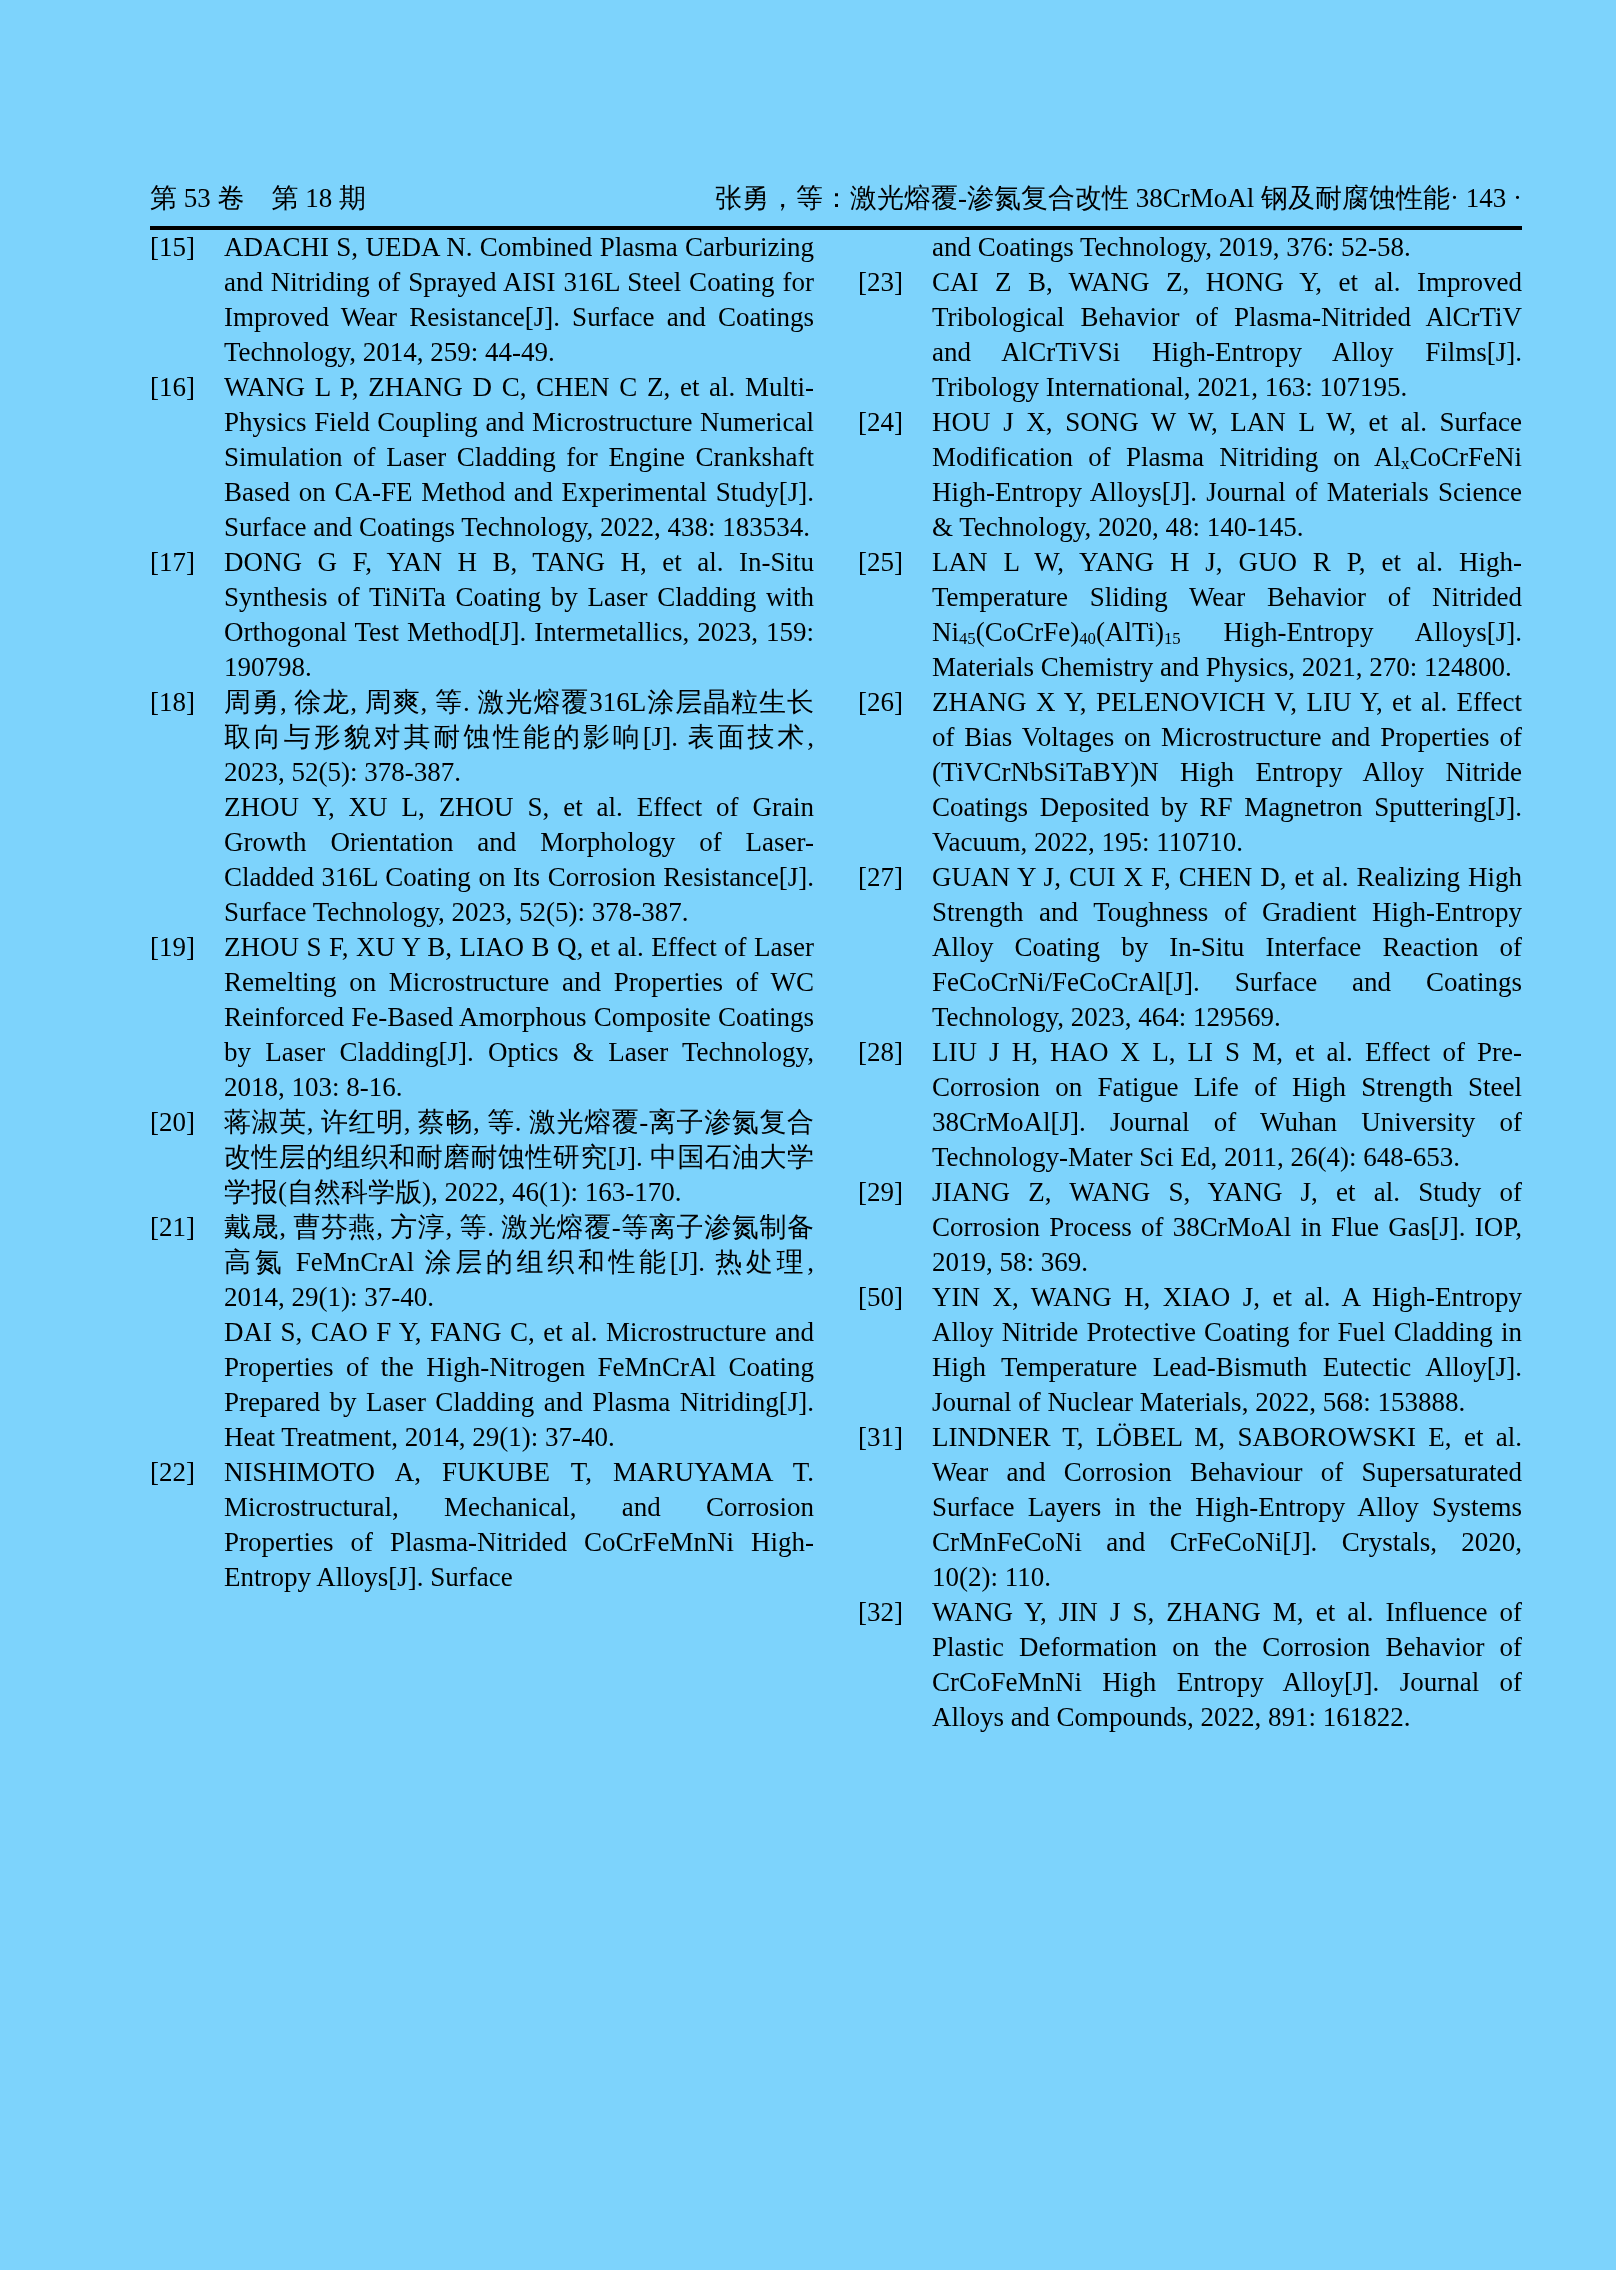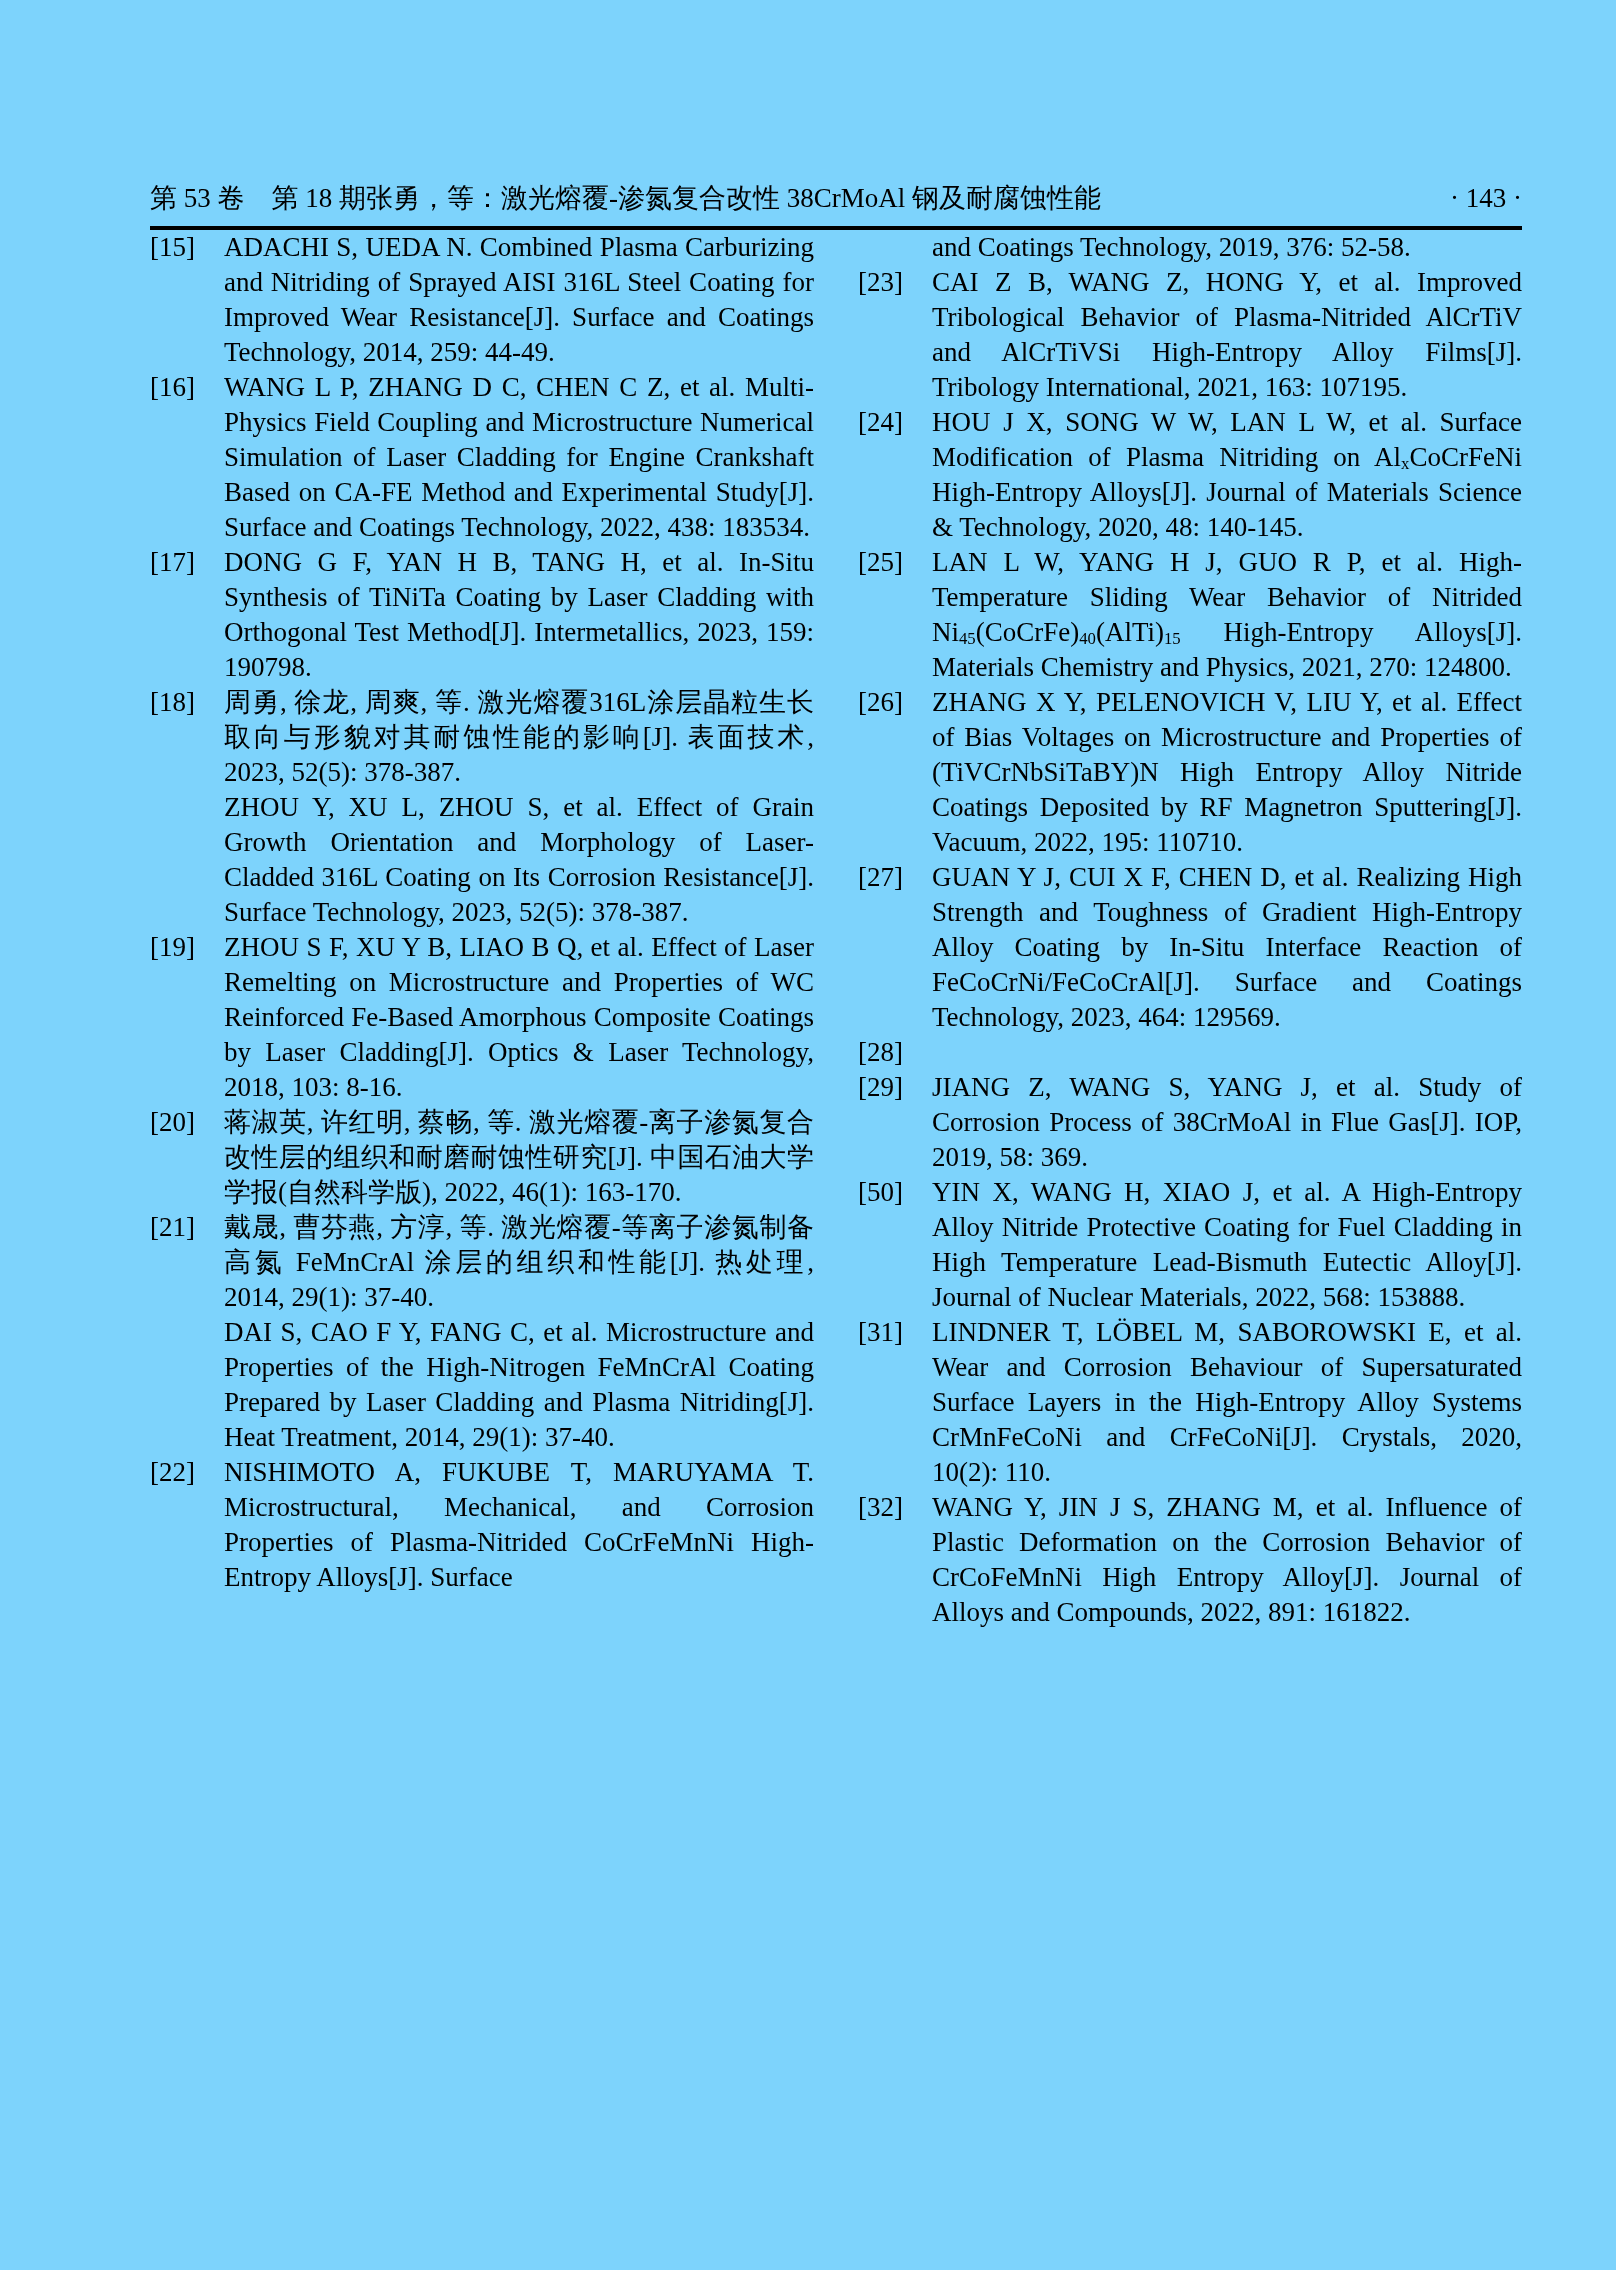--- a/index.html
+++ b/index.html
@@ -26,21 +26,21 @@
     padding-top: 181px;
   }
   .running-head {
     display: flex;
     align-items: baseline;
     font-size: 27px;
     line-height: 34px;
     white-space: nowrap;
   }
   .running-head .rh-left  { flex: 0 0 auto; }
-  .running-head .rh-center{ flex: 1 1 auto; text-align: left; }
+  .running-head .rh-center{ flex: 1 1 auto; text-align: right; }
   .running-head .rh-right { flex: 0 0 auto; }
   .head-rule {
     margin-top: 11.4px;
     height: 0;
     border-bottom: 4.8px solid #000000;
     width: 100%;
   }
   .columns {
     display: flex;
     gap: 44px;
@@ -184,20 +184,23 @@
 
   <div class="ref">
     <span class="ref-label">[27]</span>
     <div class="ref-body">
               <p>GUAN Y J, CUI X F, CHEN D, et al. Realizing High Strength and Toughness of Gradient High-Entropy Alloy Coating by In-Situ Interface Reaction of FeCoCrNi/FeCoCrAl[J]. Surface and Coatings Technology, 2023, 464: 129569.</p>
             </div>
   </div>
 
   <div class="ref">
     <span class="ref-label">[28]</span>
+    <div class="ref-body">
+              <p>LIU J H, HAO X L, LI S M, et al. Effect of Pre-Corrosion on Fatigue Life of High Strength Steel 38CrMoAl[J]. Journal of Wuhan University of Technology-Mater Sci Ed, 2011, 26(4): 648-653.</p>
+            </div>
   </div>
 
   <div class="ref">
     <span class="ref-label">[29]</span>
     <div class="ref-body">
               <p>JIANG Z, WANG S, YANG J, et al. Study of Corrosion Process of 38CrMoAl in Flue Gas[J]. IOP, 2019, 58: 369.</p>
             </div>
   </div>
 
   <div class="ref">

